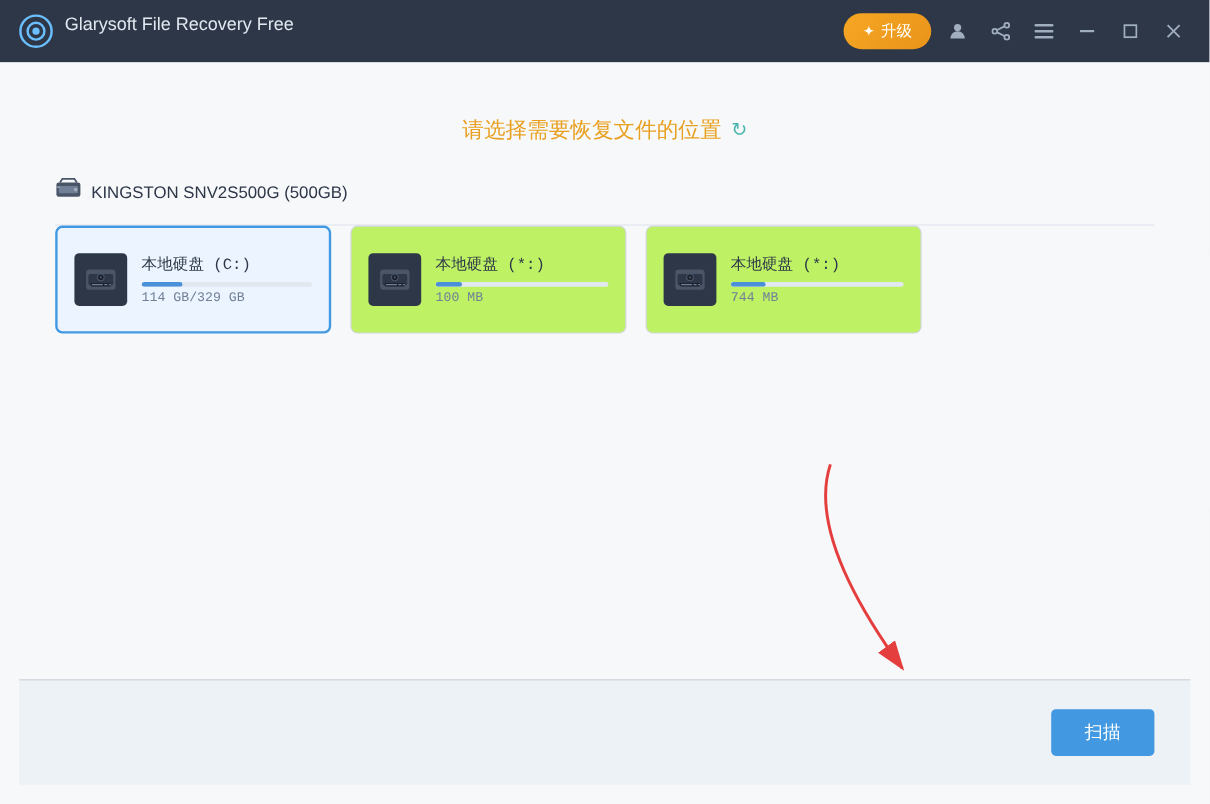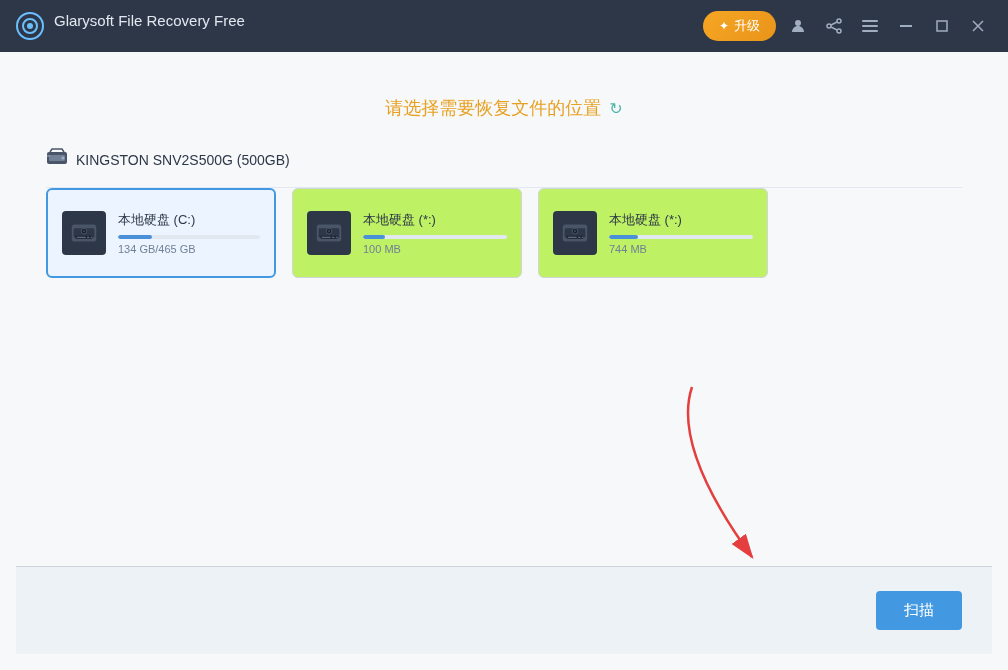--- a/index.html
+++ b/index.html
@@ -128,20 +128,21 @@
       font-size: 14px;
       color: #2d3748;
       font-weight: 500;
     }
 
     
     .drive-grid {
       display: flex;
       flex-wrap: wrap;
       gap: 16px;
+      font-family: Liberation Mono, monospace;
     }
     .drive-card {
       width: 230px;
       height: 90px;
       background: #bef264;
       border: 1px solid #d1d5db;
       border-radius: 6px;
       display: flex;
       align-items: center;
       gap: 12px;
@@ -344,21 +345,21 @@
       <rect x="24" y="21" width="2" height="1" rx="0.5" fill="#718096"></rect>
       <circle cx="17" cy="15" r="3" fill="#1a202c" stroke="#4a5568" stroke-width="1"></circle>
       <circle cx="17" cy="15" r="1" fill="#4a5568"></circle>
     </svg>
   </div>
           <div class="drive-info">
             <div class="drive-name">本地硬盘 (C:)</div>
             <div class="drive-bar-bg">
               <div class="drive-bar-fill used" style="width: 24%;"></div>
             </div>
-            <div class="drive-size">134 GB/465 GB</div>
+            <div class="drive-size">114 GB/329 GB</div>
           </div>
         </div>
         <div class="drive-card">
           <div class="drive-icon">
     <svg width="34" height="34" viewBox="0 0 34 34" fill="none">
       <rect x="4" y="8" width="26" height="18" rx="3" fill="#4a5568"></rect>
       <rect x="6" y="12" width="22" height="10" rx="1.5" fill="#2d3748"></rect>
       <rect x="8" y="20" width="18" height="3" rx="1" fill="#1a202c"></rect>
       <rect x="9" y="21" width="10" height="1" rx="0.5" fill="#718096"></rect>
       <rect x="20" y="21" width="3" height="1" rx="0.5" fill="#718096"></rect>

